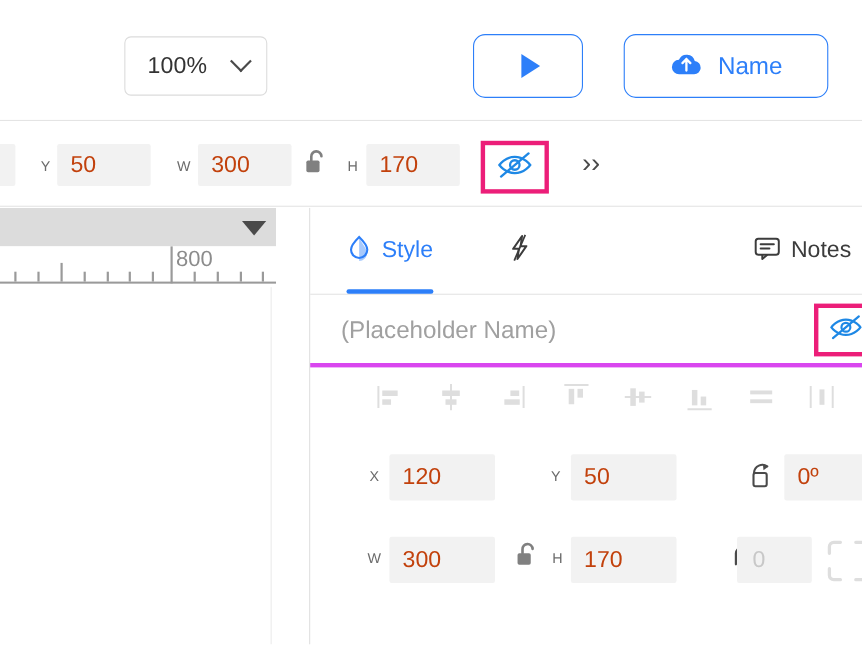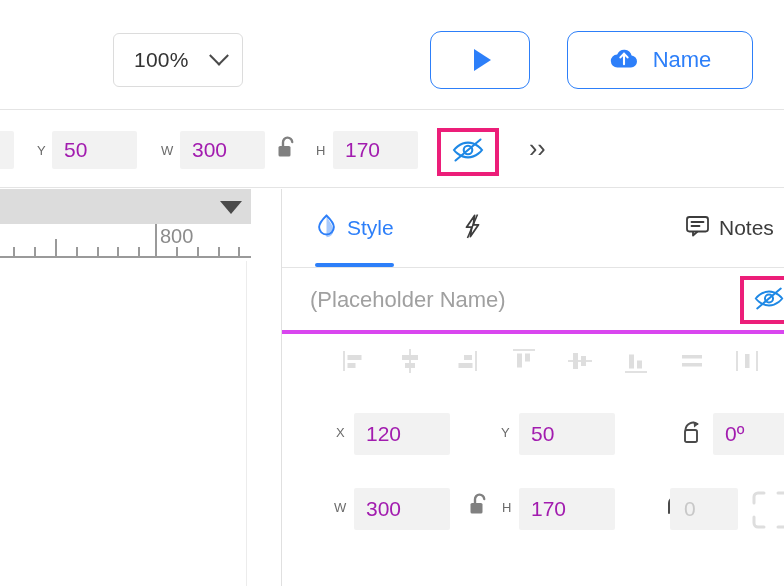--- a/index.html
+++ b/index.html
@@ -46,21 +46,21 @@
   .share-label { font-size: 22px; color: #2d7ff9; }
 
   
   .propstrip {
     position: absolute; left: 0; top: 111px; width: 784px; height: 77px;
     background: #fff; border-bottom: 1px solid #e4e4e4;
   }
   .fld {
     position: absolute; background: #f2f2f2; border: none; border-radius: 2px;
     display: flex; align-items: center; padding-left: 12px;
-    font-size: 21px; color: #a21caf;
+    font-size: 21px; color: #c2410c;
   }
   .lbl {
     position: absolute; font-size: 13px; color: #6b6b6b; letter-spacing: .4px;
   }
   .chev-more {
     position: absolute; font-size: 25px; color: #4a4a4a; line-height: 1;
     font-family: "Liberation Sans", sans-serif;
   }
   .hl-box {
     position: absolute; border: 4px solid #ec1e79; background: #fff;

